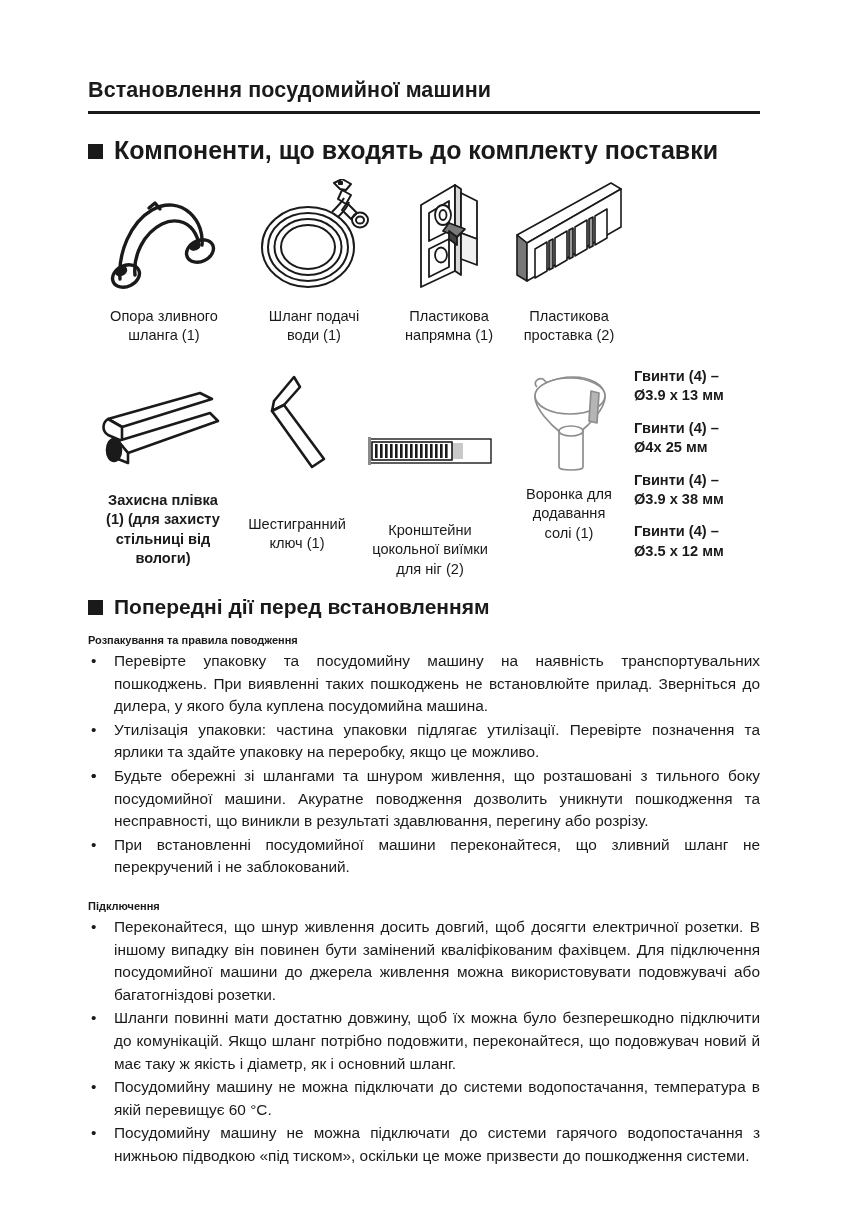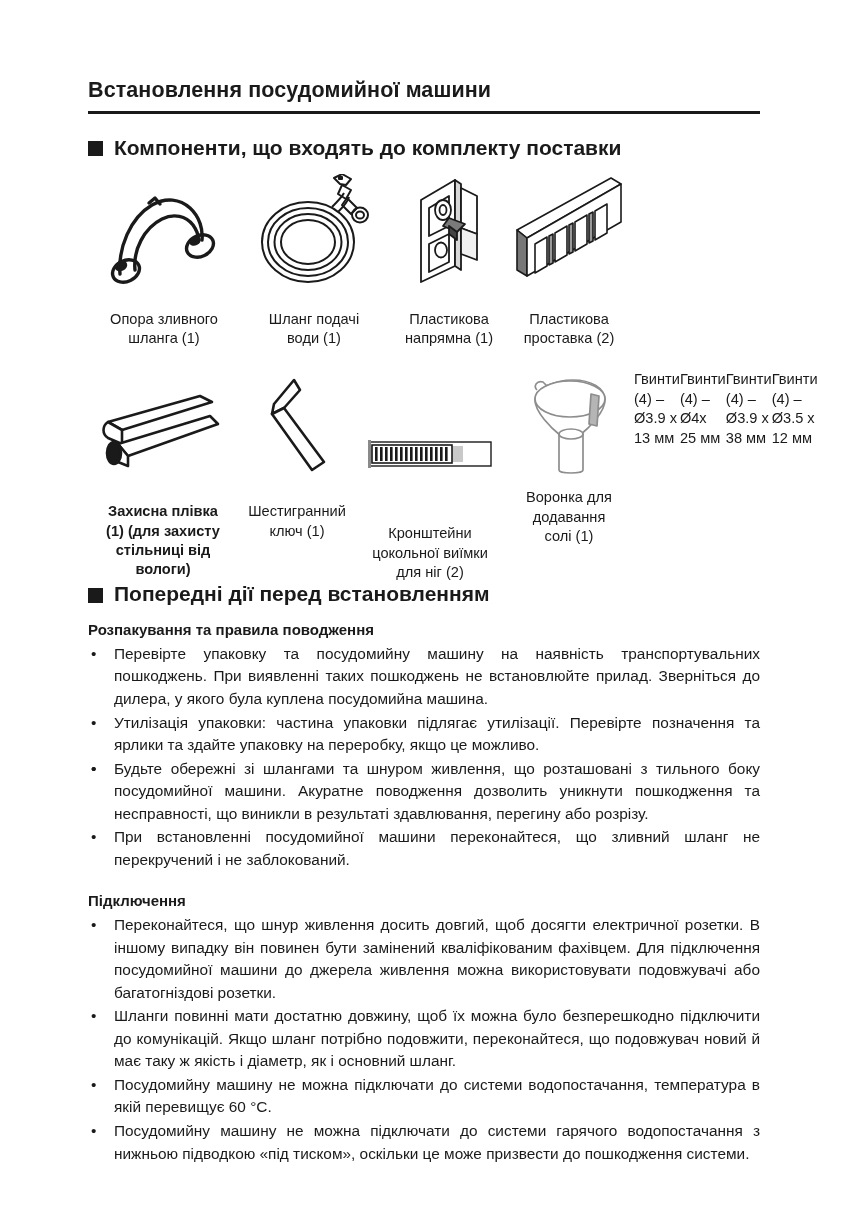--- a/index.html
+++ b/index.html
@@ -50,21 +50,21 @@
   }
   .sq-bullet {
     width: 15px;
     height: 15px;
     background: #1a1a1a;
     flex: 0 0 auto;
     position: relative;
     top: 1px;
   }
   .section-head .sh-text {
-    font-size: 21px;
+    font-size: 25px;
     font-weight: bold;
     line-height: 1.15;
   }
   .section-head.second .sh-text {
     font-size: 21px;
   }
 
   
   .components {
     margin-top: 6px;
@@ -83,60 +83,61 @@
   .comp-art {
     display: flex;
     align-items: flex-end;
     justify-content: center;
     width: 100%;
   }
   .comp-label {
     font-size: 14.6px;
     line-height: 1.32;
     text-align: center;
-    margin-top: 24px;
+    margin-top: 16px;
     color: #1a1a1a;
   }
 
   
   .r1c1 { width: 152px; }
   .r1c2 { width: 148px; }
   .r1c3 { width: 122px; }
   .r1c4 { width: 132px; }
   .r1c5 { width: 118px; }
 
   
   .r2c1 { width: 150px; font-weight: bold; }
-  .r2c2 { width: 118px; }
+  .r2c2 { width: 118px; gap: 24px; }
   .r2c3 { width: 148px; }
   .r2c4 { width: 130px; }
   .r2c5 { width: 126px; }
 
   .row1 .comp-art { height: 112px; }
   .row2 .comp-art { height: 108px; }
 
   .screws {
     display: flex;
-    flex-direction: row;
+    flex-direction: column;
     justify-content: flex-start;
     align-items: flex-start;
     padding-top: 2px;
+    font-weight: bold;
   }
   .screw-item {
     font-size: 14.6px;
     line-height: 1.33;
     text-align: left;
     margin-bottom: 13px;
     white-space: pre-line;
   }
   .screw-item:last-child { margin-bottom: 0; }
 
   
   .sub-head {
-    font-size: 15px;
+    font-size: 11px;
     font-weight: bold;
     margin: 4px 0 3px 0;
     line-height: 1.3;
   }
   .sub-head.spaced { margin-top: 20px; }
   .para {
     font-size: 15.4px;
     line-height: 1.465;
     text-align: justify;
     text-justify: inter-word;
@@ -352,21 +353,21 @@
           <div class="screw-item">Гвинти (4) –
 Ø4x 25 мм</div>
           <div class="screw-item">Гвинти (4) –
 Ø3.9 x 38 мм</div>
           <div class="screw-item">Гвинти (4) –
 Ø3.5 x 12 мм</div>
         </div>
       </div>
     </div>
 
-    <div class="section-head second" style="margin-top:0;">
+    <div class="section-head second" style="margin-top:16px;">
       <span class="sq-bullet"></span>
       <span class="sh-text">Попередні дії перед встановленням</span>
     </div>
 
     <div class="sub-head">Розпакування та правила поводження</div>
 
     <p class="para">
       <span class="bdot">•</span>
       <span>Перевірте упаковку та посудомийну машину на наявність транспортувальних пошкоджень. При виявленні таких пошкоджень не встановлюйте прилад. Зверніться до дилера, у якого була куплена посудомийна машина.</span>
     </p>

